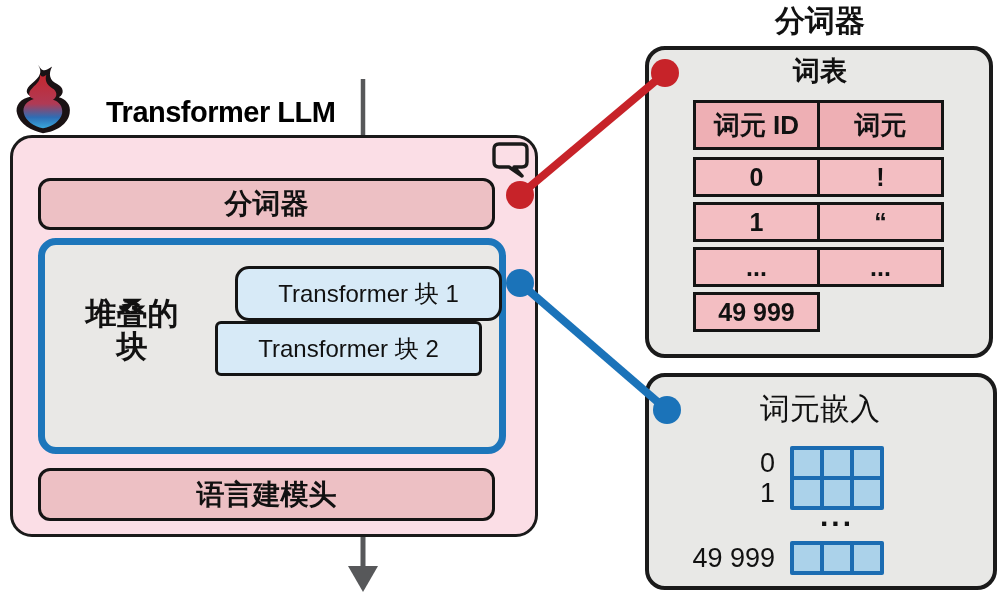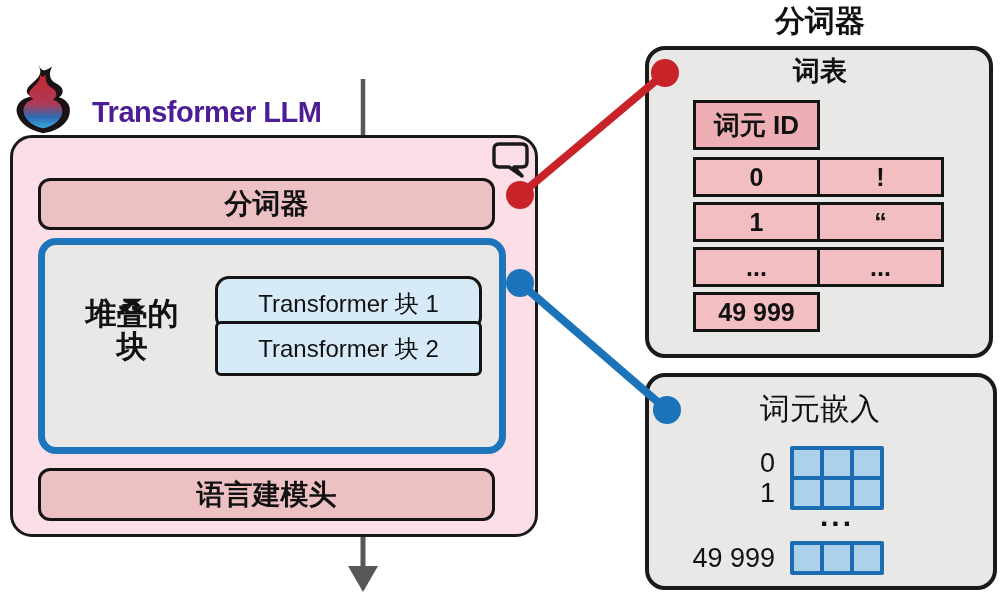--- a/index.html
+++ b/index.html
@@ -2,38 +2,38 @@
 <html><head>
 <meta charset="utf-8">
 <style>
   html,body{margin:0;padding:0;background:#fff;}
   #stage{position:relative;width:1000px;height:599px;background:#ffffff;overflow:hidden;
          font-family:"Liberation Sans","DejaVu Sans",sans-serif;color:#111;}
   .abs{position:absolute;box-sizing:border-box;}
   .center{display:flex;align-items:center;justify-content:center;text-align:center;}
 
   
-  #logo-title{left:92px;top:96px;width:320px;height:34px;font-size:29px;font-weight:600;
-              color:#4c1d95;letter-spacing:-0.5px;white-space:nowrap;}
+  #logo-title{left:106px;top:96px;width:320px;height:34px;font-size:29px;font-weight:600;
+              color:#000000;letter-spacing:-0.5px;white-space:nowrap;}
 
   
   #main-box{left:10px;top:135px;width:528px;height:402px;background:#fbdee6;
             border:3px solid #1a1a1a;border-radius:22px;}
   .pink-bar{left:38px;width:457px;height:52px;background:#edc0c4;border:3px solid #141414;
             border-radius:12px;font-size:28px;font-weight:bold;}
   #tokenizer-bar{top:178px;}
   #lm-head-bar{top:468px;height:53px;text-align:right;}
   #stack-box{left:38px;top:238px;width:468px;height:216px;background:#e9e8e6;
              border:7px solid #1d76bb;border-radius:18px;}
   #stack-label{left:50px;top:297px;width:164px;text-align:center;line-height:1.08;}
   #stack-label .l1,#stack-label .l3{font-size:31px;font-weight:bold;}
   #stack-label .l2{font-size:27px;font-weight:500;}
   .tblock{left:215px;width:267px;height:55px;background:#d7eaf7;border:3px solid #141414;
           border-radius:14px;font-size:24px;font-weight:500;white-space:nowrap;}
-  #tblock-1{top:276px;} #tblock-2{top:321px;border-radius:6px;} #tblock-3{top:384px;}
+  #tblock-1{top:266px;margin-left:20px;} #tblock-2{top:321px;border-radius:6px;} #tblock-3{top:384px;}
 
   
   .gray-box{background:#e8e8e6;border:4px solid #1a1a1a;border-radius:20px;}
   #vocab-title{left:718px;top:2px;width:204px;height:38px;font-size:30px;font-weight:bold;}
   #vocab-box{left:645px;top:46px;width:348px;height:312px;}
   #vocab-subtitle{left:718px;top:54px;width:204px;height:34px;font-size:27px;font-weight:bold;}
   .vrow{left:693px;width:254px;display:flex;}
   .vcell{box-sizing:border-box;width:127px;border:3px solid #141414;display:flex;
          align-items:center;justify-content:center;}
   .vcell.c2{margin-left:-3px;}
@@ -104,20 +104,21 @@
   <svg class="abs" style="left:492px;top:141px" width="42" height="42" viewBox="0 0 42 42">
     <path d="M7 3 H30 Q35 3 35 8 V21 Q35 26 30 26 H22 L30 35 L17 26 H7 Q2 26 2 21 V8 Q2 3 7 3 Z" fill="none" stroke="#1a1a1a" stroke-width="3.4" stroke-linejoin="round"></path>
   </svg>
 
   <div class="abs center" id="vocab-title">分词器</div>
   <div class="abs gray-box" id="vocab-box"></div>
   <div class="abs center" id="vocab-subtitle">词表</div>
 
   <div class="abs vrow" id="vhead">
     <div class="vcell c1">词元 ID</div>
+    <div class="vcell c2">词元</div>
   </div>
   <div class="abs vrow drow" id="vrow-0">
     <div class="vcell c1">0</div>
     <div class="vcell c2">!</div>
   </div>
   <div class="abs vrow drow" id="vrow-1">
     <div class="vcell c1">1</div>
     <div class="vcell c2">“</div>
   </div>
   <div class="abs vrow drow" id="vrow-2">

